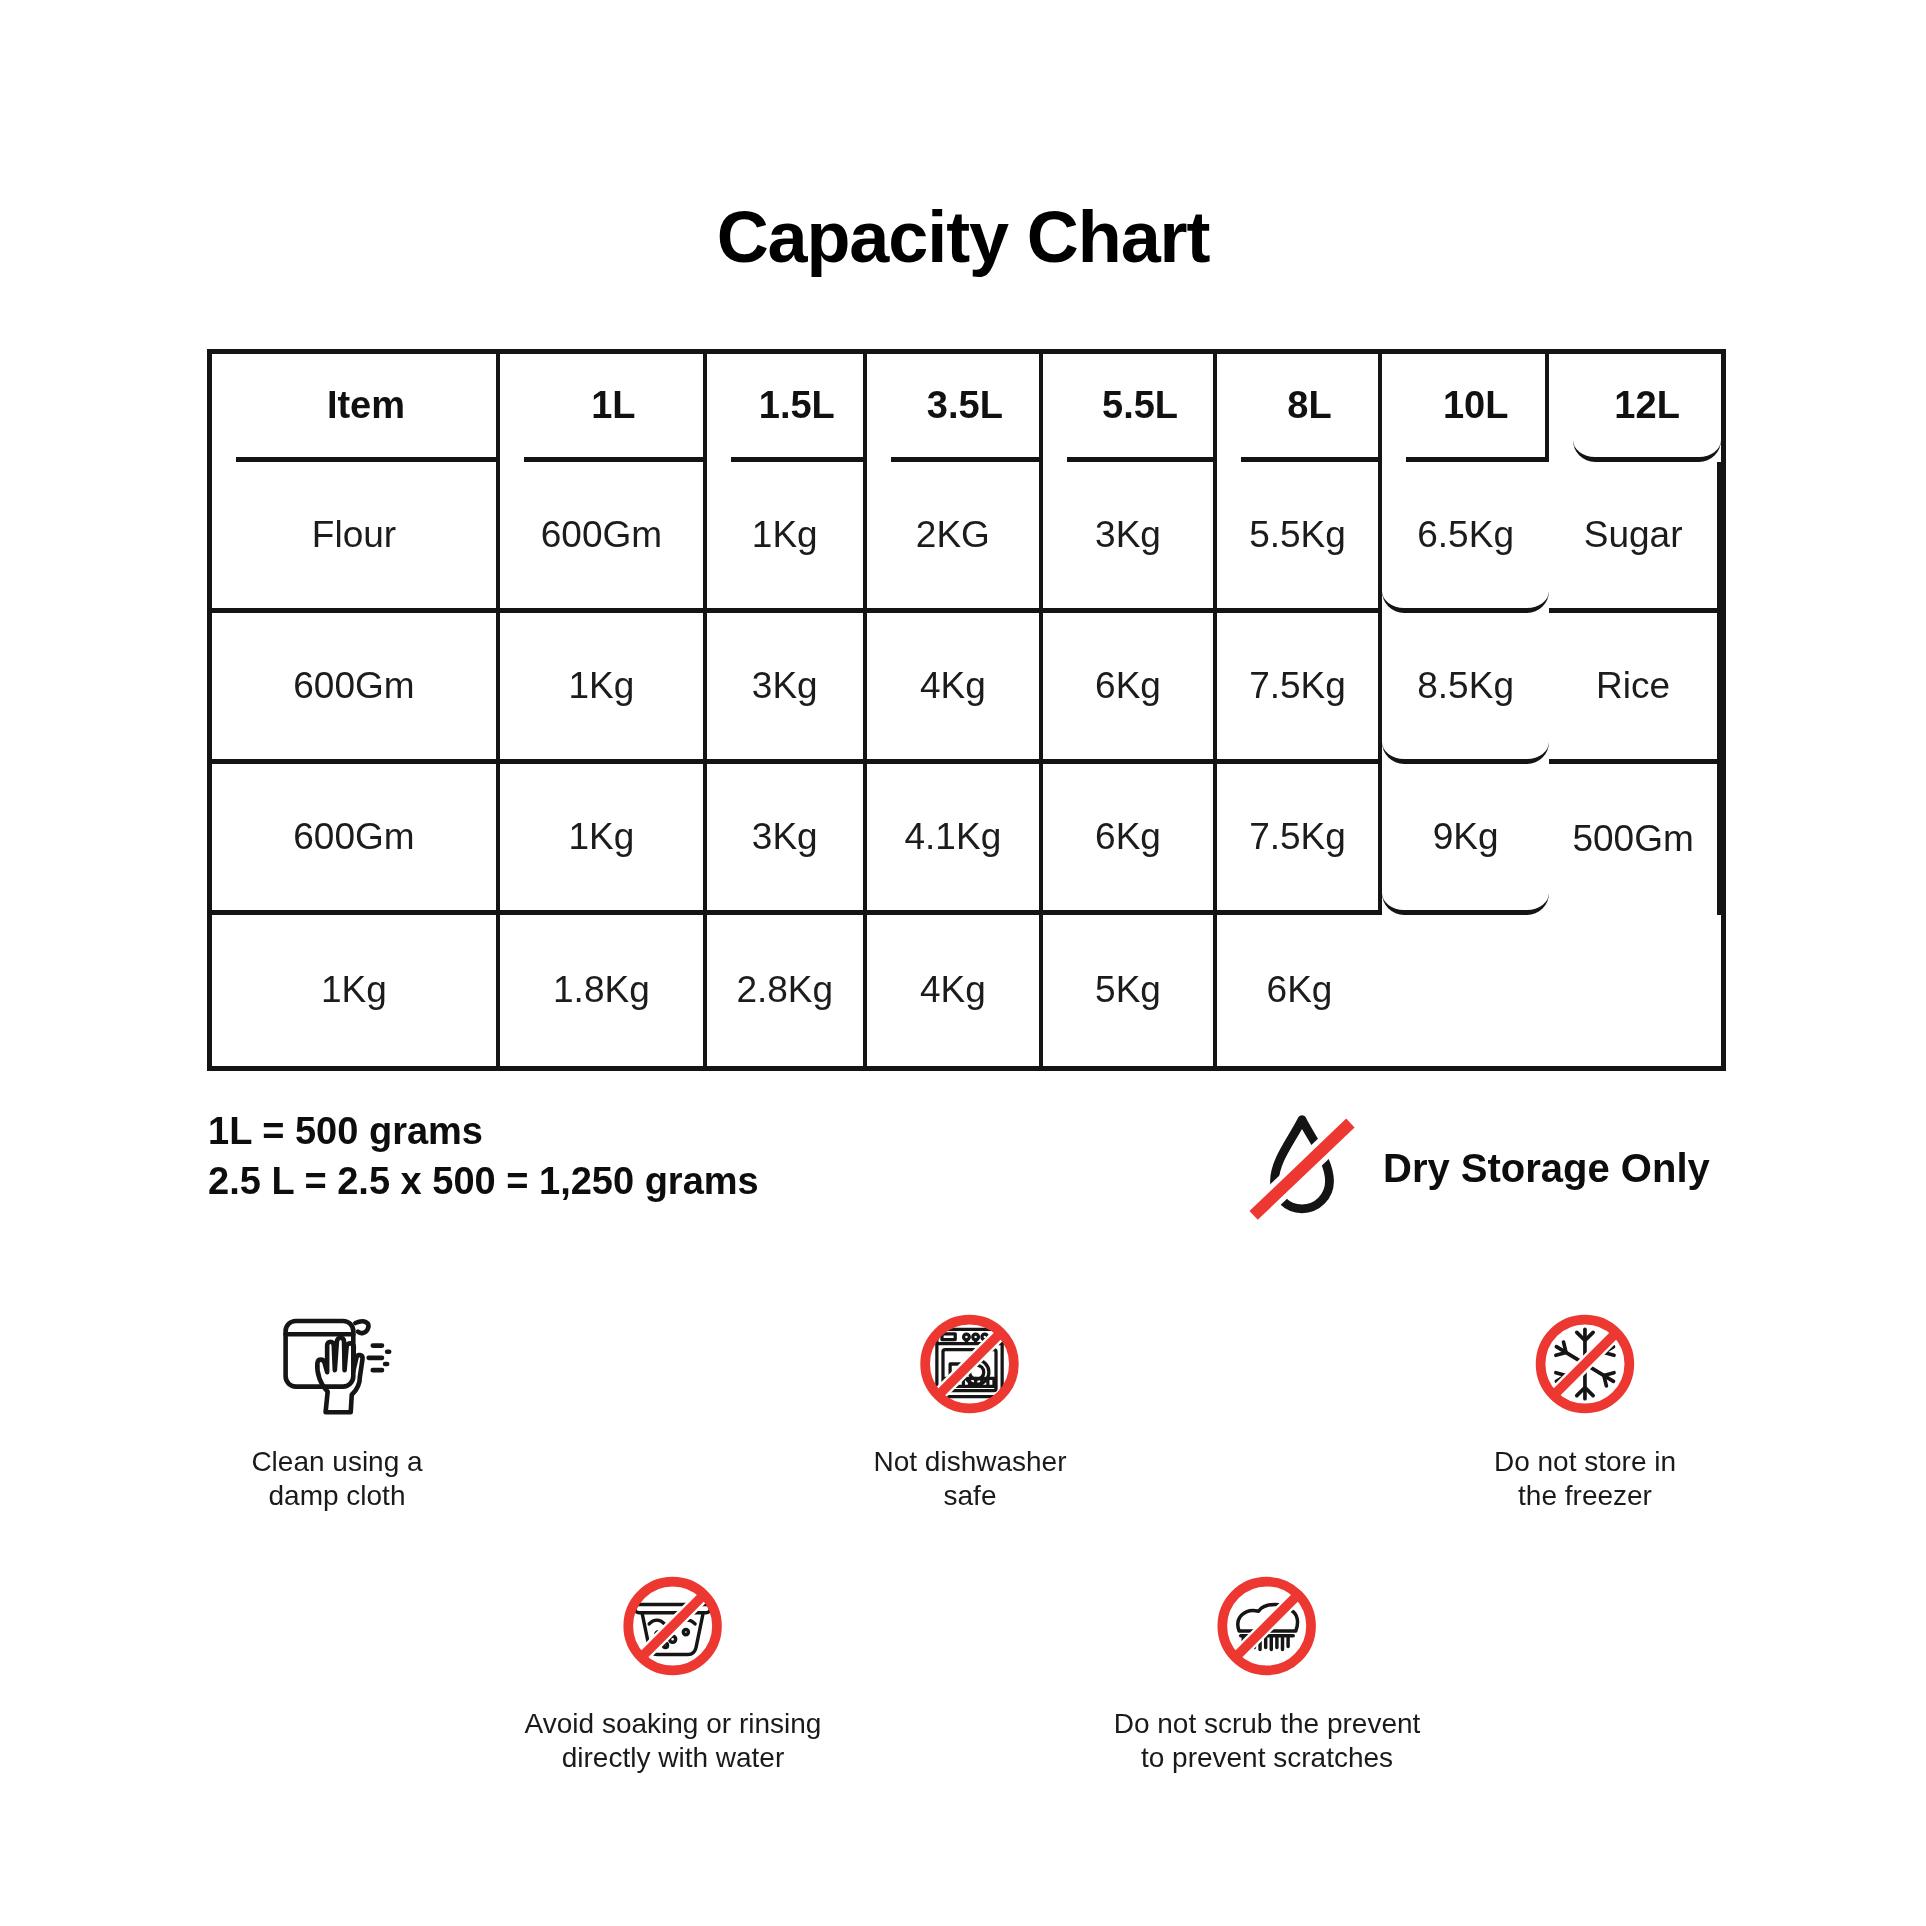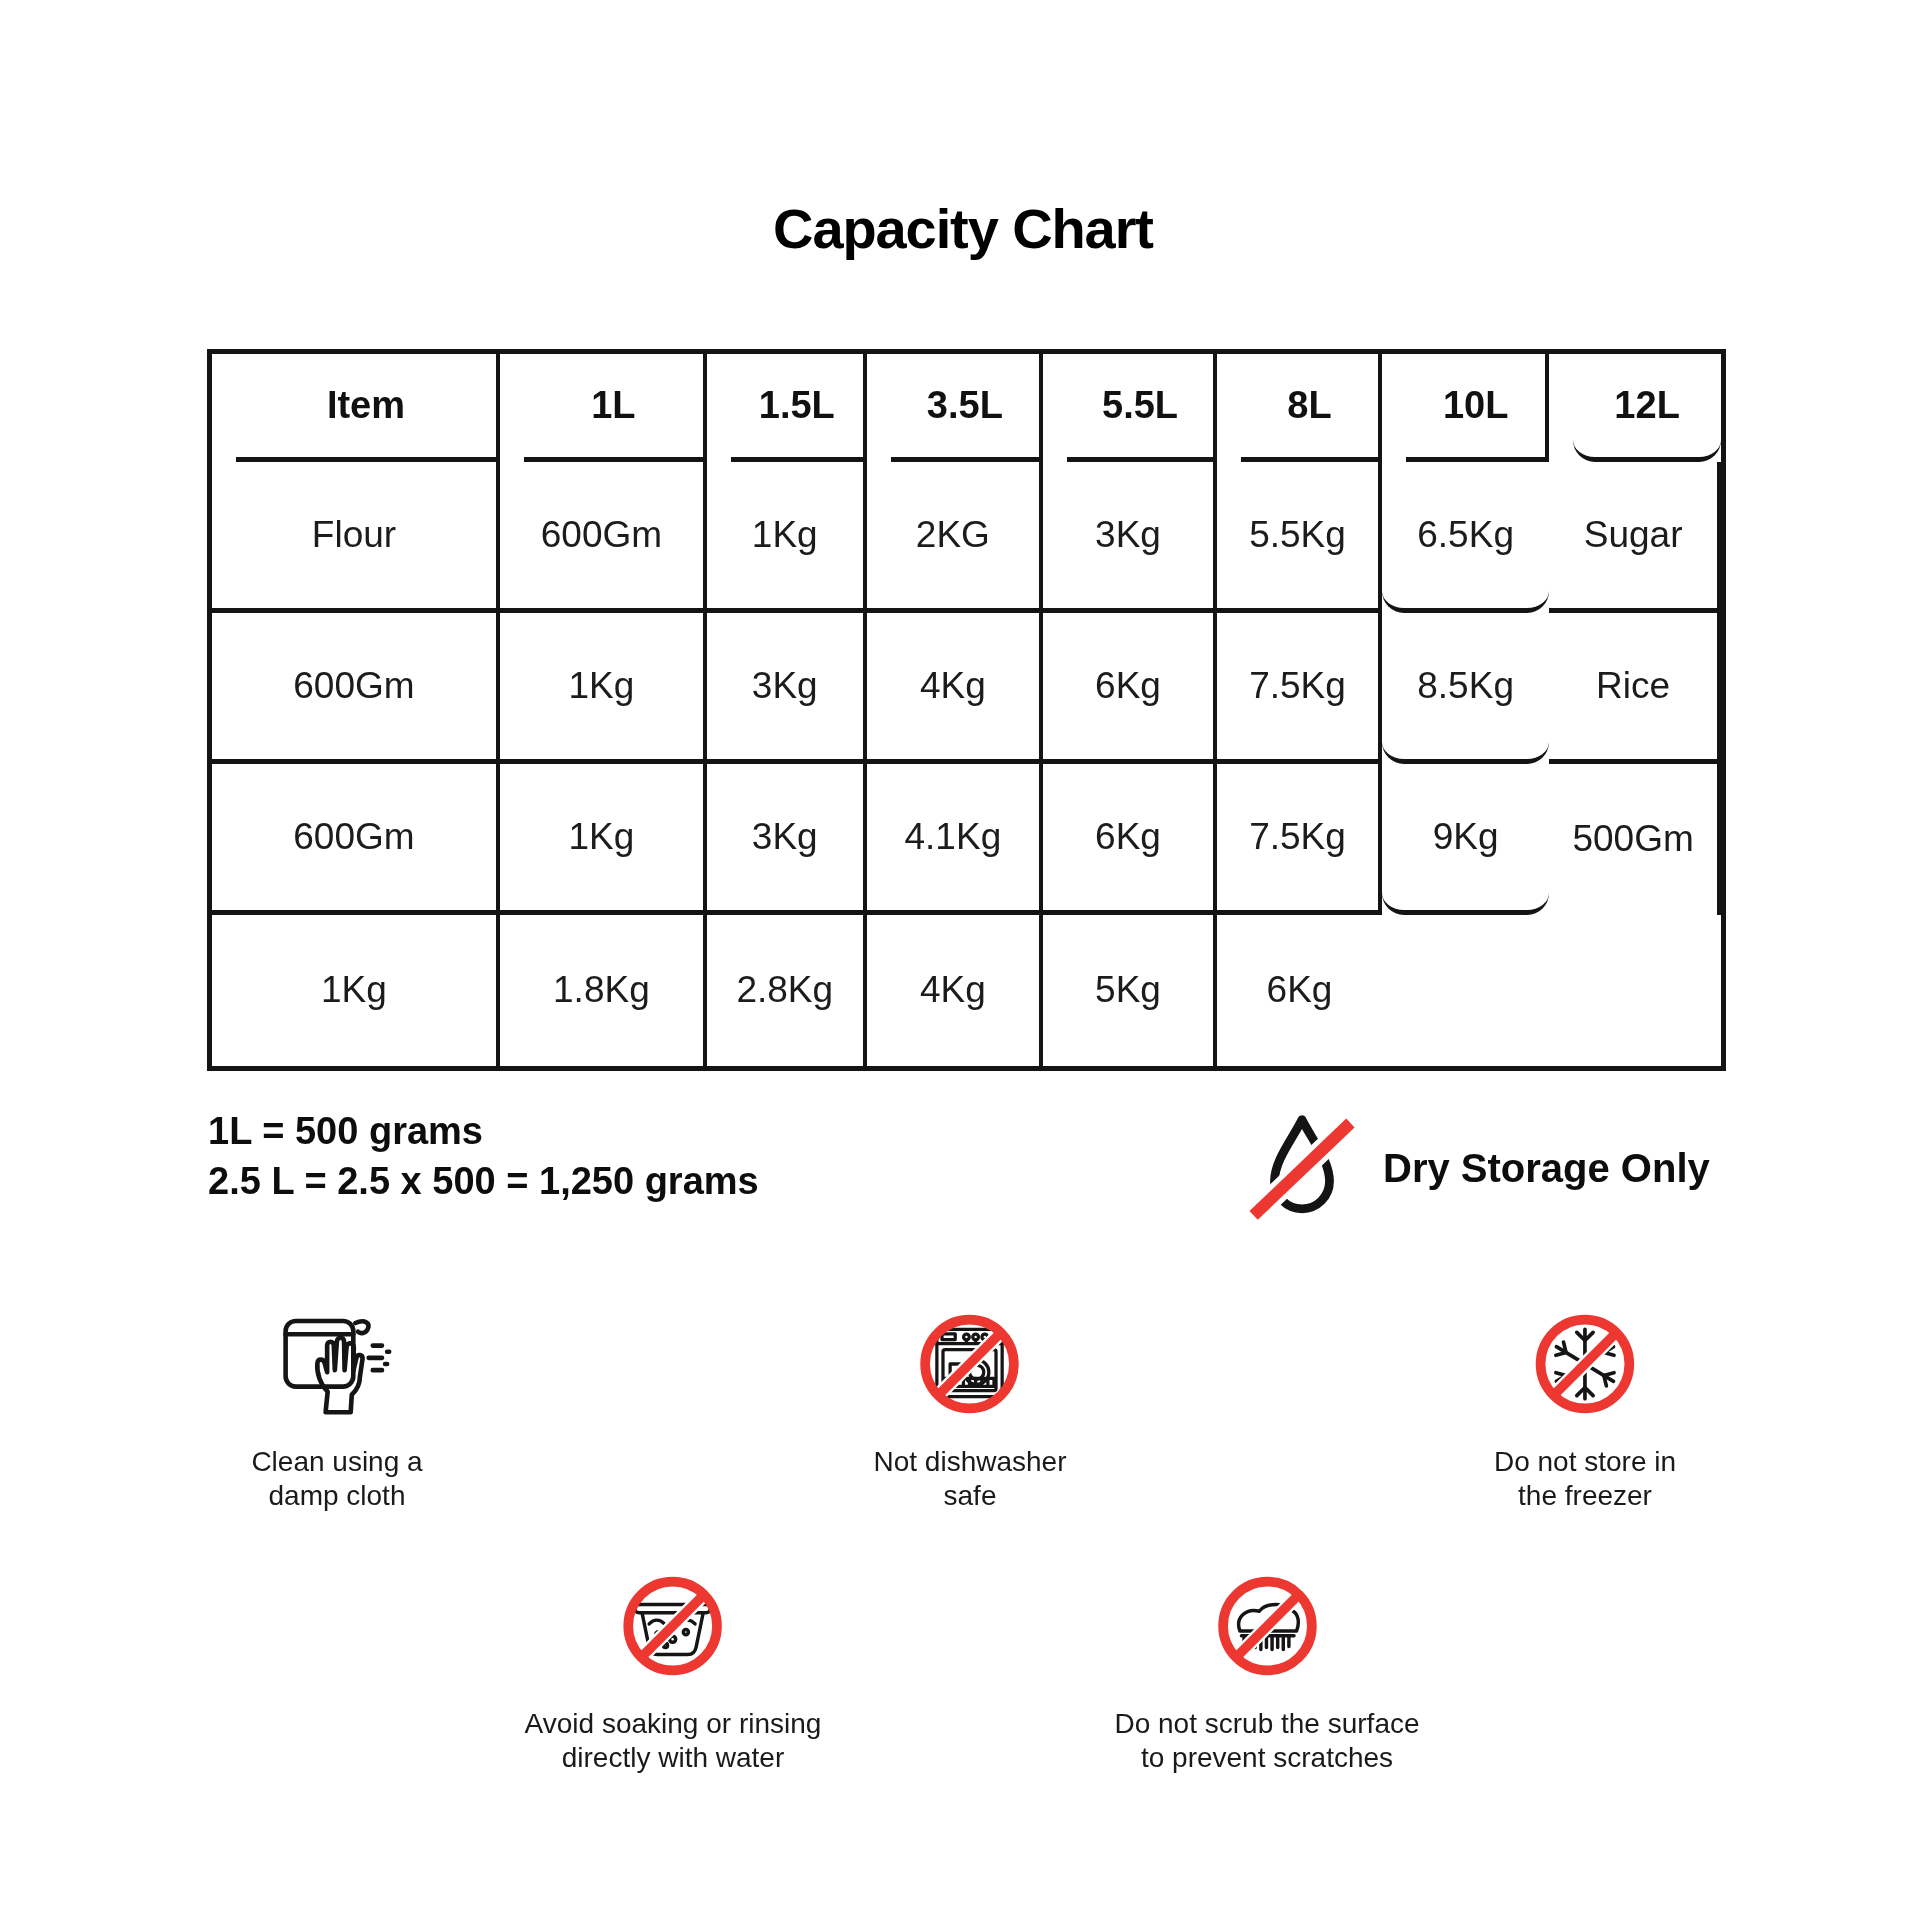--- a/index.html
+++ b/index.html
@@ -6,21 +6,21 @@
   body{
     width:1926px;height:1926px;background:#ffffff;
     font-family:"Liberation Sans","DejaVu Sans",sans-serif;
     color:#111;position:relative;overflow:hidden;
   }
   .page{position:absolute;inset:0;background:#fff;}
 
   
   .title{
     position:absolute;top:201px;left:0;width:100%;
-    text-align:center;font-size:56px;font-weight:700;
+    text-align:center;font-size:72px;font-weight:700;
     letter-spacing:-1.1px;color:#000;line-height:1;
   }
 
   
   .cap-table{
     position:absolute;left:207px;top:349px;width:1519px;height:722px;
     display:grid;box-sizing:border-box;
     grid-template-columns:508fr 365fr 282fr 311fr 307fr 291fr 295fr 303fr;
     grid-template-rows:190fr 266fr 266fr 266fr 266fr;
     border:5.1px solid #141414;background:#fff;
@@ -224,19 +224,19 @@
       <g class="k" stroke-width="3.4">
         <path d="M23 55 C18 42 29 32 42 35.5 C48 27 68 26.5 74.5 35 C80 38 82 46 78.5 55 Z"></path>
         <path d="M24.5 59.5 L76 59.5"></path>
         <path d="M27 60 V71 M32.5 60 V73 M38 60 V71 M43.5 60 V73 M49 60 V71 M54.5 60 V73 M60 60 V71 M65.5 60 V73 M71 60 V70"></path>
       </g>
       <line x1="17" y1="83" x2="83" y2="17" stroke="#ffffff" stroke-width="14"></line>
       <circle cx="50" cy="50" r="43.5" fill="none" stroke="#ed3832" stroke-width="9.5"></circle>
       <line x1="18.5" y1="81.5" x2="81.5" y2="18.5" stroke="#ed3832" stroke-width="9.5"></line>
     </svg>
     <div class="lbl">
-      <div>Do not scrub the surface</div>
+      <div>Do not scrub the prevent</div>
       <div>to prevent scratches</div>
     </div>
   </div>
 
 </div>
 
 
 </body></html>

